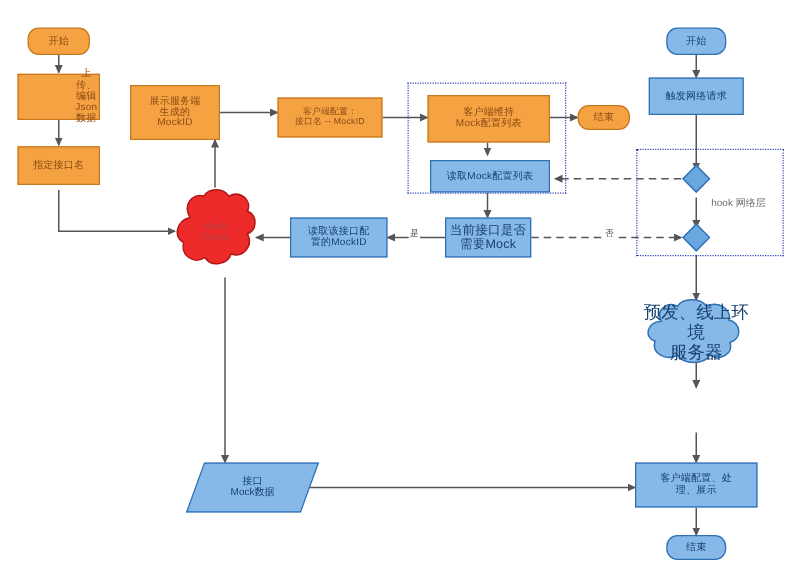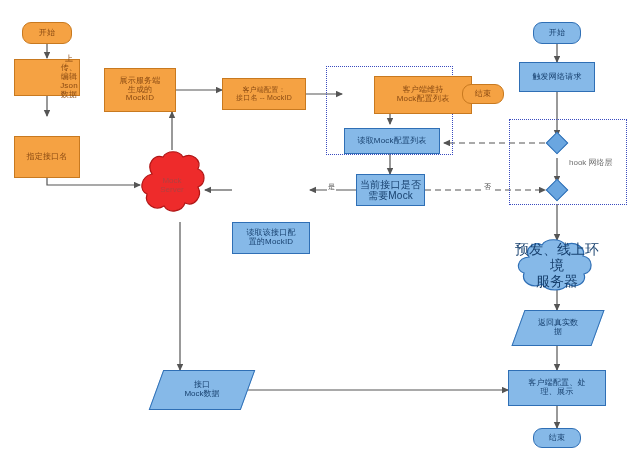--- a/index.html
+++ b/index.html
@@ -108,21 +108,21 @@
 
   <div class="node orange-round" style="left:22px;top:22px;width:50px;height:22px;font-size:8px;">
     <span class="lbl">开始</span>
   </div>
 
   <div class="node orange" style="left:14px;top:59px;width:66px;height:37px;font-size:8px;white-space:pre-line;padding-left:44px;">
     <span class="lbl">上传、编辑
 Json数据</span>
   </div>
 
-  <div class="node orange" style="left:14px;top:117px;width:66px;height:42px;font-size:8px;margin-top:19px;">
+  <div class="node orange" style="left:14px;top:117px;width:66px;height:31px;font-size:8px;">
     <span class="lbl">指定接口名</span>
   </div>
 
   <div class="node orange" style="left:104px;top:68px;width:72px;height:44px;font-size:8px;white-space:pre-line;">
     <span class="lbl">展示服务端
 生成的
 MockID</span>
   </div>
 
   <div class="cloud" style="left:136px;top:148px;width:72px;height:74px;">
@@ -139,34 +139,34 @@
     <span class="skew"></span>
     <div class="ptxt" style="font-size:8px;white-space:pre-line;">接口
 Mock数据</div>
   </div>
 
   <div class="node orange" style="left:222px;top:78px;width:84px;height:32px;font-size:7px;white-space:pre-line;">
     <span class="lbl">客户端配置：
 接口名 -- MockID</span>
   </div>
 
-  <div class="node orange" style="left:342px;top:76px;width:98px;height:38px;font-size:8px;white-space:pre-line;margin-left:32px;">
+  <div class="node orange" style="left:342px;top:76px;width:98px;height:38px;font-size:8px;white-space:pre-line;">
     <span class="lbl">客户端维持
 Mock配置列表</span>
   </div>
 
   <div class="node orange-round" style="left:462px;top:84px;width:42px;height:20px;font-size:8px;">
     <span class="lbl">结束</span>
   </div>
 
   <div class="node blue" style="left:344px;top:128px;width:96px;height:26px;font-size:8px;justify-content:center;">
     <span class="lbl">读取Mock配置列表</span>
   </div>
 
-  <div class="node blue" style="left:232px;top:174px;width:78px;height:32px;font-size:8px;white-space:pre-line;margin-top:48px;">
+  <div class="node blue" style="left:232px;top:174px;width:78px;height:32px;font-size:8px;white-space:pre-line;">
     <span class="lbl">读取该接口配
 置的MockID</span>
   </div>
 
   <div class="node blue" style="left:356px;top:174px;width:69px;height:32px;font-size:10px;white-space:pre-line;">
     <span class="lbl">当前接口是否
 需要Mock</span>
   </div>
 
   <div class="elabel" style="left:327px;top:182px;font-size:7px;">是</div>
@@ -192,25 +192,20 @@
   <div class="cloud" style="left:513px;top:239px;width:88px;height:52px;">
     <svg viewBox="0 0 88 52" width="88" height="52">
       <path d="M16,18 C11,9 21,2 29,6 C33,-1 48,-1 52,6 C62,1 73,9 70,17
                C80,19 81,32 71,35 C74,44 63,50 55,45 C50,53 34,53 29,45
                C20,50 8,44 11,34 C2,31 4,19 16,18 Z" fill="#86b9e8" stroke="#2f6fb5" stroke-width="1.2"></path>
     </svg>
     <div class="ctxt" style="font-size:14px;color:#17406e;white-space:pre-line;">预发、线上环境
 服务器</div>
   </div>
 
-  <div class="para" style="left:518px;top:310px;width:80px;height:36px;">
-    <span class="skew"></span>
-    <div class="ptxt" style="font-size:8px;white-space:pre-line;">返回真实数
-据</div>
-  </div>
 
   <div class="node blue" style="left:508px;top:370px;width:98px;height:36px;font-size:8px;white-space:pre-line;">
     <span class="lbl">客户端配置、处
 理、展示</span>
   </div>
 
   <div class="node blue-round" style="left:533px;top:428px;width:48px;height:20px;font-size:8px;">
     <span class="lbl">结束</span>
   </div>
 

